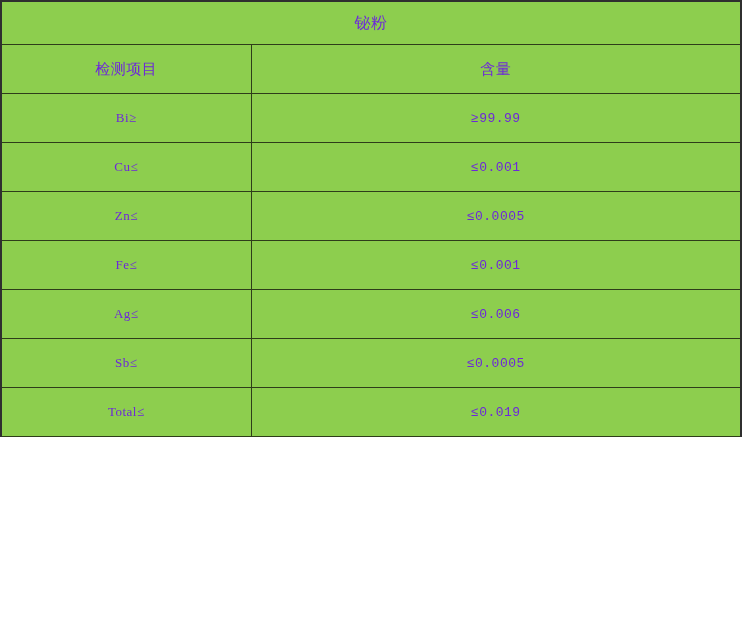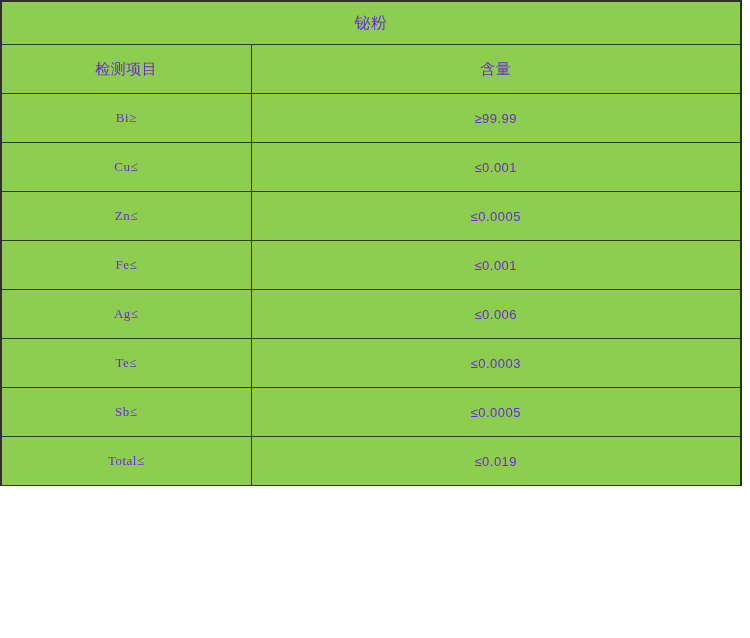--- a/index.html
+++ b/index.html
@@ -61,21 +61,21 @@
     height: 48px;
     font-size: 13px;
     margin-left: 10px;
   }
 
   .data-row td.cell-item {
     font-family: "Liberation Serif", "DejaVu Serif", serif;
     letter-spacing: 1.5px;
   }
   .data-row td.cell-value {
-    font-family: Liberation Sans, sans-serif;
+    font-family: Liberation Mono, monospace;
     letter-spacing: 1.5px;
   }
 </style>
 </head>
 <body>
 
 <table id="spec-table">
   <colgroup>
     <col class="col-item">
     <col class="col-value">
@@ -102,24 +102,20 @@
       </tr>
       <tr class="data-row">
         <td class="cell-item">Fe≤</td>
         <td class="cell-value">≤0.001</td>
       </tr>
       <tr class="data-row">
         <td class="cell-item">Ag≤</td>
         <td class="cell-value">≤0.006</td>
       </tr>
       <tr class="data-row">
-        <td class="cell-item">Te≤</td>
-        <td class="cell-value">≤0.0003</td>
-      </tr>
-      <tr class="data-row">
         <td class="cell-item">Sb≤</td>
         <td class="cell-value">≤0.0005</td>
       </tr>
       <tr class="data-row">
         <td class="cell-item">Total≤</td>
         <td class="cell-value">≤0.019</td>
       </tr>
     </tbody>
 </table>
 

